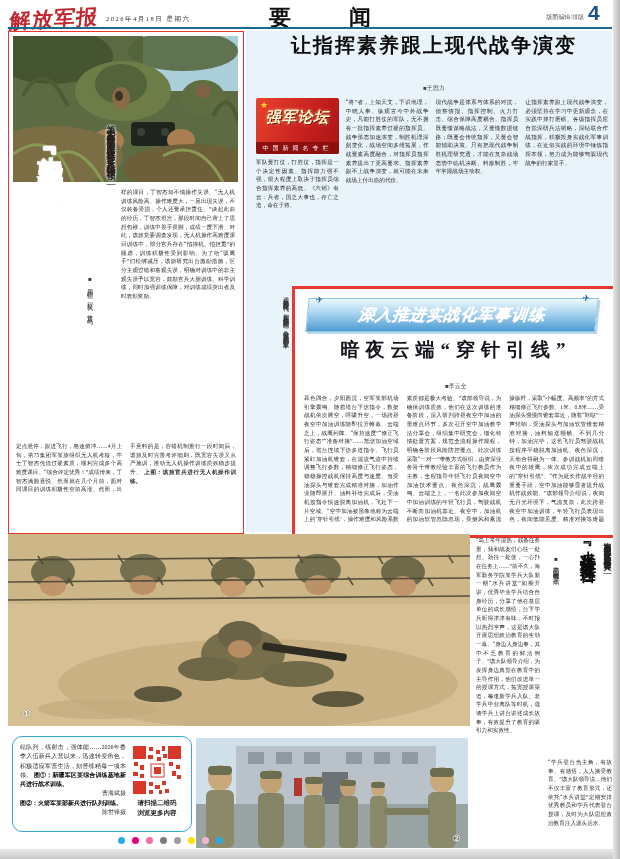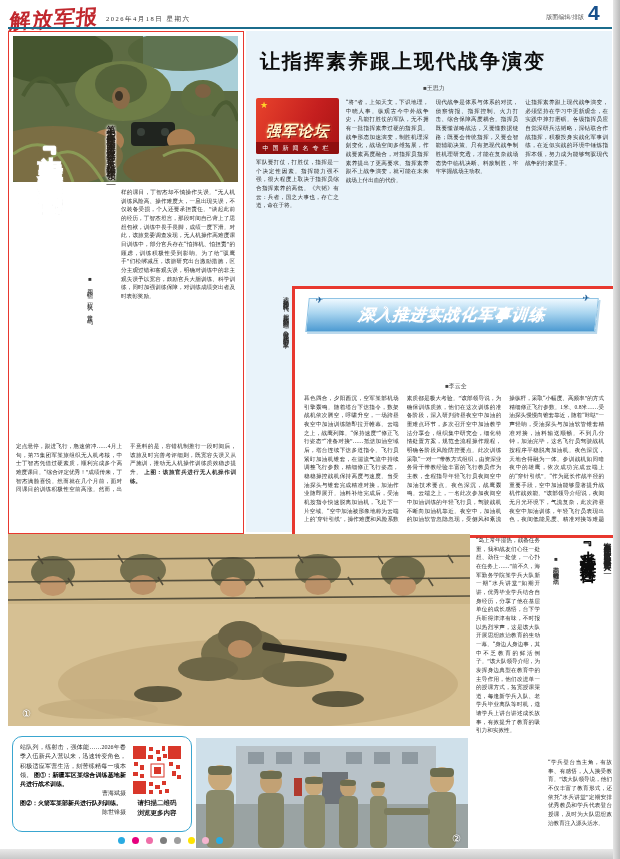--- a/index.html
+++ b/index.html
@@ -23,28 +23,28 @@
   #left-photo{left:4px;top:4px;width:225px;height:146px;}
   #left-kicker{left:95px;top:86px;height:318px;font-size:9px;font-weight:bold;color:#26201a;
                text-shadow:0 0 2px #fff,0 0 3px #fff;letter-spacing:2px;}
   #left-title{left:26px;top:104px;height:372px;font-size:25px;font-weight:bold;color:#111;
               letter-spacing:3px;-webkit-text-stroke:1.2px #fff;text-shadow:0 0 2px #fff;}
   #left-byline{left:76px;top:244px;height:140px;font-size:6px;color:#333;letter-spacing:2px;}
   #left-body-top{left:112px;top:156px;width:114px;height:248px;}
   #left-body-bottom{left:7px;top:410px;width:220px;height:86px;column-count:2;column-gap:8px;}
   
   #right-panel{left:246px;top:31px;width:366px;height:501px;background:#e9f3fa;}
-  #forum-title{left:260px;top:48px;width:348px;text-align:left;font-size:20px;font-weight:bold;letter-spacing:2px;color:#0d0d0d;}
+  #forum-title{left:260px;top:32px;width:348px;text-align:center;font-size:20px;font-weight:bold;letter-spacing:2px;color:#0d0d0d;}
   #forum-byline{left:260px;top:84px;width:348px;text-align:center;font-size:6px;color:#444;}
   #forum-cols{left:256px;top:98px;width:352px;height:178px;display:flex;gap:7px;}
   .fcol{flex:1;}
   #forum-badge{width:100%;height:56px;background:linear-gradient(115deg,#e8432c,#c51f1f 60%,#a81414);
                border-radius:2px;position:relative;margin-bottom:4px;overflow:hidden;}
   #forum-badge .star{position:absolute;left:4px;top:2px;color:#ffd32a;font-size:9px;}
-  #forum-badge .bt{position:absolute;left:0;top:24px;width:100%;text-align:center;font-size:15px;font-weight:bold;
+  #forum-badge .bt{position:absolute;left:0;top:10px;width:100%;text-align:center;font-size:15px;font-weight:bold;
                    font-style:italic;color:#fff7cf;text-shadow:1px 1px 0 #7e0d0d,0 0 3px #ffde7a;letter-spacing:1px;}
   #forum-badge .bs{position:absolute;left:0;bottom:0;width:100%;height:12px;background:#8f0f0f;color:#fff;
                    font-size:6px;letter-spacing:4px;text-align:center;line-height:12px;}
   #forum-overflow{left:252px;top:292px;width:38px;height:234px;font-size:6px;letter-spacing:1px;color:#2a2a2a;}
   
   #night-box{left:292px;top:286px;width:322px;height:246px;border:3px solid #e8382f;background:#fff;}
   #night-banner{left:12px;top:9px;width:288px;height:32px;transform:skewX(-6deg);
                 background:linear-gradient(180deg,#eef8ff 0%,#a8d4ef 45%,#4e9bd2 100%);
                 border:1px solid #8fc3e4;box-shadow:2px 2px 0 #bcd9ec;}
   #night-banner .txt{width:100%;text-align:center;font-size:16px;font-weight:bold;font-style:italic;
@@ -79,20 +79,21 @@
   #edge-right{left:613px;top:0;width:7px;height:859px;background:linear-gradient(90deg,#e6e6e6,#b9b9b9);}
   #edge-bottom{left:0;top:849px;width:613px;height:10px;background:linear-gradient(180deg,#e9e9e9,#c9c9c9);}
 </style>
 </head>
 <body>
 
 <div id="page">
 
   <div class="abs" id="masthead">解放军报</div>
   <div class="abs" id="issue-date">2026年4月18日  星期六</div>
+  <div class="abs sans" id="section-title">要 闻</div>
   <div class="abs" id="editor-note">版面编辑/排版</div>
   <div class="abs sans" id="page-number">4</div>
   <div class="abs" id="header-rule"></div>
 
   <div class="abs" id="left-box">
     <svg class="abs" id="left-photo" viewBox="0 0 225 146" preserveAspectRatio="none">
       <rect width="225" height="146" fill="#5d6b43"></rect>
       <rect x="130" y="0" width="95" height="55" fill="#aacfd8"></rect>
       <ellipse cx="40" cy="20" rx="60" ry="28" fill="#45552f"></ellipse>
       <ellipse cx="170" cy="15" rx="55" ry="20" fill="#526339" opacity=".85"></ellipse>
@@ -139,20 +140,21 @@
     <div class="fcol jt small">让指挥素养跟上现代战争演变，必须坚持在学习中更新观念，在实践中摔打磨砺。各级指挥员应自觉深研兵法韬略，深钻联合作战指挥，积极投身实战化军事训练，在近似实战的环境中锤炼指挥本领，努力成为能够驾驭现代战争的行家里手。</div>
   </div>
   <div class="abs vert" id="forum-overflow">适应信息化智能化时代，把握现代战争制胜机理，争做驾驭现代战争的行家里手。</div>
 
   <div class="abs" id="night-box">
     <div class="abs" id="night-banner">
       <span class="jet" style="left:6px;top:-4px">✈</span>
       <span class="jet" style="right:8px;top:-6px">✈</span>
       <div class="txt sans">深入推进实战化军事训练</div>
     </div>
+    <div class="abs" id="night-title">暗夜云端“穿针引线”</div>
     <div class="abs" id="night-byline">■李云全</div>
     <div class="abs" id="night-cols">
       <div class="ncol jt small">暮色四合，夕阳西沉，空军某部机场引擎轰鸣。随着塔台下达指令，数架战机依次腾空，呼啸升空，一场跨昼夜空中加油训练随即拉开帷幕。云端之上，战鹰列阵。“保持速度”“修正飞行姿态”“准备对接”……抵达加油空域后，塔台连续下达多道指令。飞行员紧盯加油机锥套，在湍流气流中持续调整飞行参数，精细修正飞行姿态，稳稳操控战机保持高度与速度。当受油探头与锥套完成精准对接，加油作业随即展开。油料补给完成后，受油机按指令快速脱离加油机，飞赴下一片空域。“空中加油被形象地称为云端上的‘穿针引线’，操作难度和风险系数较大，对飞行员的技战术水平和心理</div>
       <div class="ncol jt small">素质都是极大考验。”该部领导说，为确保训练质效，他们在这次训练的准备阶段，深入研判跨昼夜空中加油的重难点环节，多次召开空中加油教学法分享会，组织集中研究会，细化特情处置方案，规范全流程操作规程，明确各阶段风险防控要点。此次训练采取“一对一”带教方式组织，由资深业务骨干带教经验丰富的飞行教员作为主教，全程指导年轻飞行员夜间空中加油技术要点。夜色深沉，战鹰轰鸣。云端之上，一名此次参加夜间空中加油训练的年轻飞行员，驾驶战机不断向加油机靠近。夜空中，加油机的加油软管忽隐忽现，受侧风和紊流影响晃动，软管末端的锥套持续飘忽不定，对接难度陡增。面对不断摆荡的加油软管，这名飞行员紧握</div>
       <div class="ncol jt small">操纵杆，采取“小幅度、高频率”的方式精细修正飞行参数。1米、0.8米……受油探头慢慢向锥套靠近，随着“咔哒”一声轻响，受油探头与加油软管锥套精准对接，油料输送顺畅。不到几分钟，加油完毕，这名飞行员驾驶战机按程序平稳脱离加油机。夜色深沉，天地合得融为一体。参训战机如同暗夜中的雄鹰，依次成功完成云端上的“穿针引线”。“作为延长作战半径的重要手段，空中加油能够显著提升战机作战效能。”该部领导介绍说，夜间无月光环境下，气流复杂，此次跨昼夜空中加油训练，年轻飞行员表现出色，夜间低能见度、精准对接等难题逐一攻克，部队远程机动及持续作战能力进一步提升。</div>
     </div>
   </div>
 
   <svg class="abs" id="photo1" viewBox="0 0 462 192" preserveAspectRatio="none">
     <rect width="462" height="192" fill="#d6c093"></rect>

